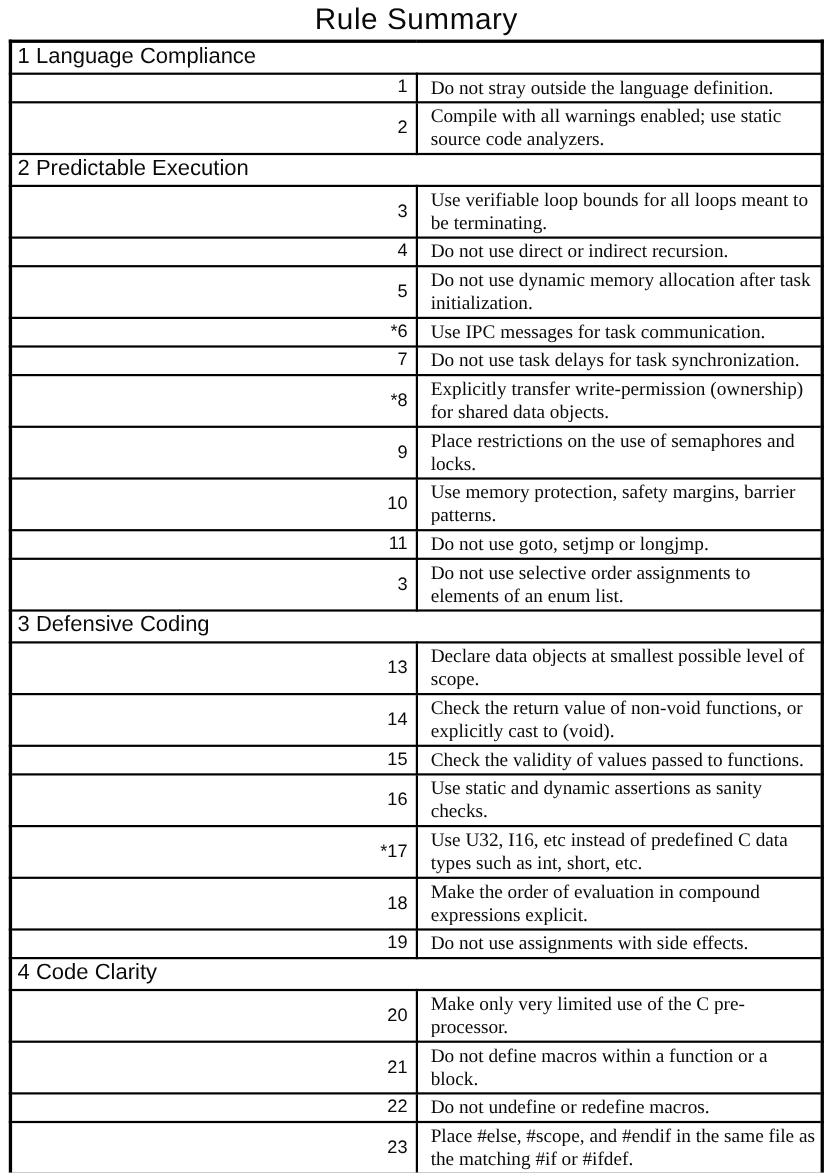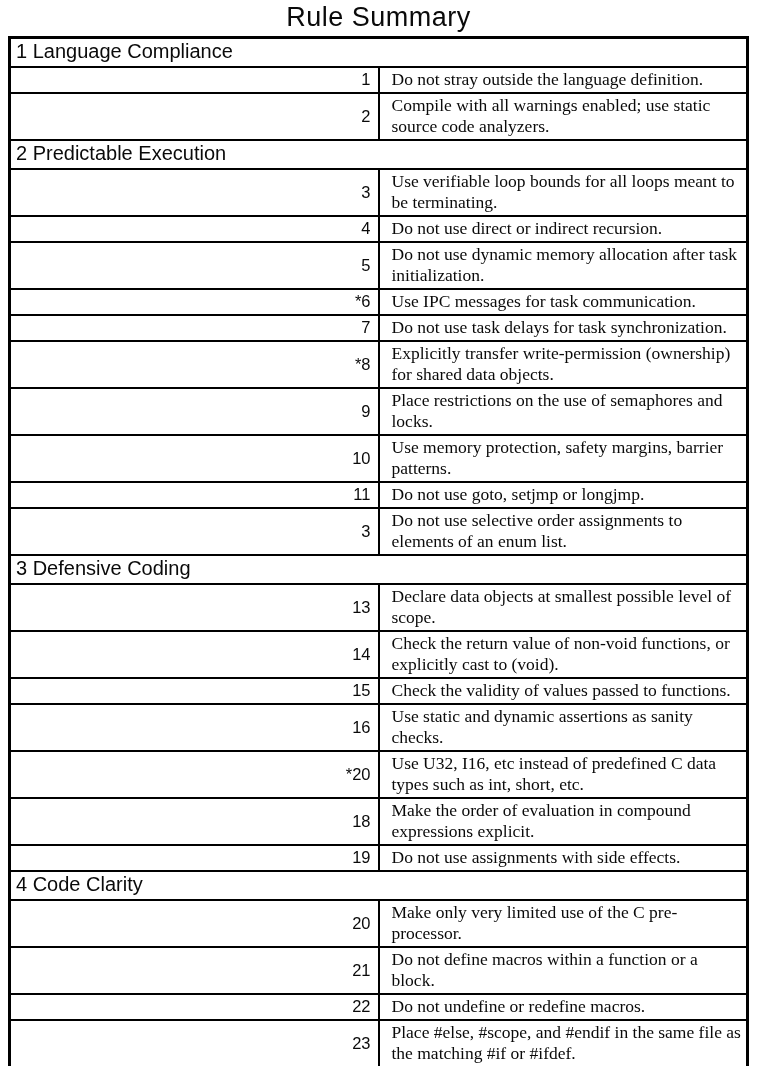--- a/index.html
+++ b/index.html
@@ -167,21 +167,21 @@
           <td class="desc-td"><span>Check the validity of values passed to functions.</span></td>
         </tr>
         <tr class="rule-row">
           <td class="num-td">
             <div>16</div>
           </td>
           <td class="desc-td"><span>Use static and dynamic assertions as sanity checks.</span></td>
         </tr>
         <tr class="rule-row">
           <td class="num-td">
-            <div>*20</div>
+            <div>*17</div>
           </td>
           <td class="desc-td"><span>Use U32, I16, etc instead of predefined C data types such as int, short, etc.</span></td>
         </tr>
         <tr class="rule-row">
           <td class="num-td">
             <div>18</div>
           </td>
           <td class="desc-td"><span>Make the order of evaluation in compound expressions explicit.</span></td>
         </tr>
         <tr class="rule-row">

